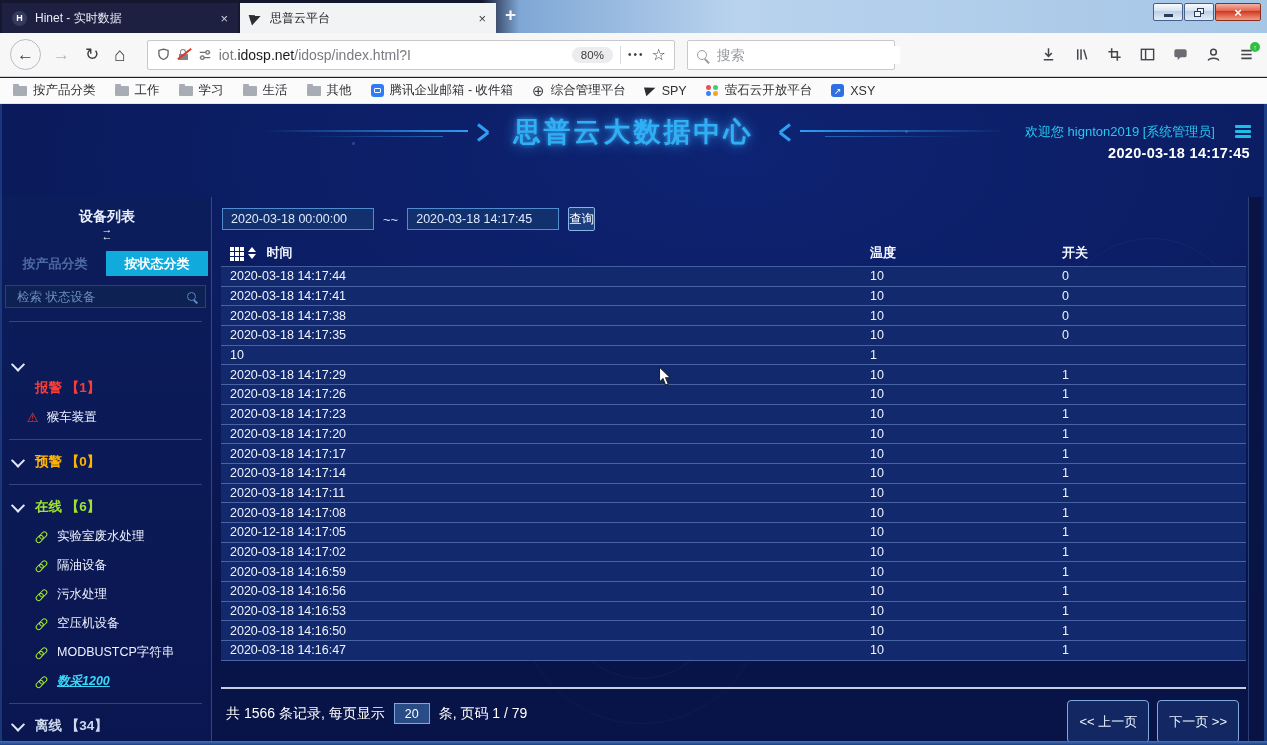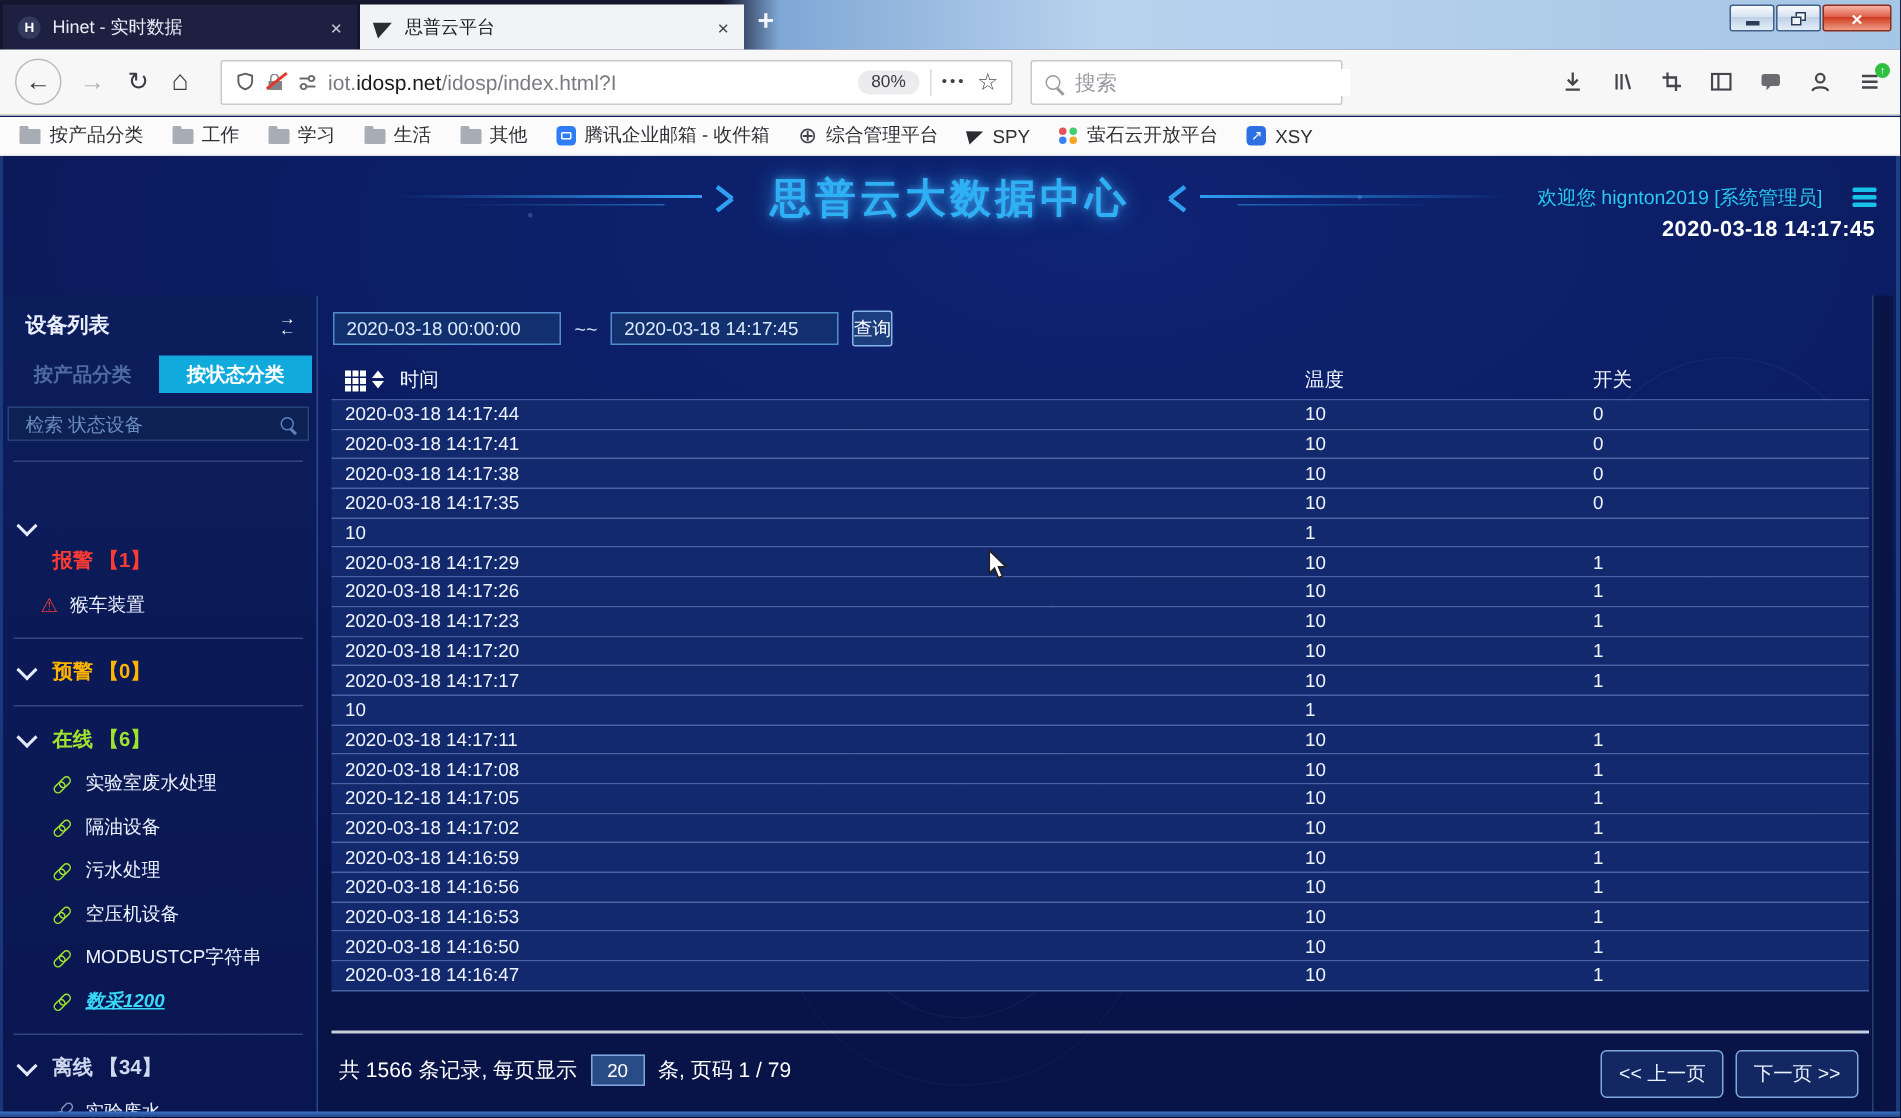--- a/index.html
+++ b/index.html
@@ -93,21 +93,21 @@
 
   .pnav{position:absolute;top:63px;left:0;right:0;height:30px;
     background:linear-gradient(90deg,#0e2a68,#1b4190 32%,#1b4190 68%,#0e2a68);
     display:flex;align-items:center;justify-content:center;gap:52px;color:#fff;font-size:15px;font-weight:bold;}
   .pnav .navitem{cursor:default;}
   .pnav .redbox{border:2px solid #e8261c;padding:3px 9px;margin:0 -11px;}
 
   
   .sidebar{position:absolute;top:93px;left:0;width:212px;bottom:0;color:#e9eefb;
     background:linear-gradient(180deg,#0c1d5c,#0a1650);border-right:1px solid rgba(80,130,220,.45);box-sizing:border-box;}
-  .sb-head{display:flex;justify-content:space-between;align-items:center;padding:11px 14px 0 17px;font-size:14px;font-weight:bold;}
+  .sb-head{display:flex;justify-content:space-between;align-items:center;padding:11px 14px 0 17px;font-size:14px;font-weight:bold;flex-direction:column;}
   .swap{display:flex;flex-direction:column;line-height:7px;font-size:11px;color:#fff;}
   .sb-tabs{display:flex;margin:11px 0 0 4px;width:204px;height:25px;font-size:13px;font-weight:bold;}
   .sb-tab{flex:1;display:flex;align-items:center;justify-content:center;}
   .sb-tab.inactive{color:#4d6ba2;}
   .sb-tab.active{background:#10aadc;color:#fff;}
   .sb-search{margin:9px 5px 0;height:23px;border:1px solid #25427c;background:#0d2153;display:flex;align-items:center;
     padding:0 9px;box-sizing:border-box;}
   .sb-search input{flex:1;background:transparent;border:none;outline:none;color:#cfe0f8;font-size:12.5px;font-family:inherit;}
   .sb-search input::placeholder{color:#6c8cc0;}
   .mag2{width:7px;height:7px;border:1.5px solid #5d83c0;border-radius:50%;position:relative;}
@@ -130,36 +130,36 @@
 
   
   .main{position:absolute;left:212px;top:93px;right:19px;bottom:0;}
   .filter{display:flex;align-items:center;gap:9px;margin:10px 0 0 10px;}
   .dtinput{width:152px;height:22px;background:#12306e;border:1px solid #4f8cd0;color:#dce9ff;font-size:12.5px;
     padding:0 8px;font-family:inherit;box-sizing:border-box;}
   .tilde{color:#cfe0f8;font-size:13px;}
   .querybtn{height:24px;padding:0 0;background:#1c3e7e;border:1px solid #86b4e8;color:#fff;font-size:12.5px;
     border-radius:2px;font-family:inherit;}
   .thead{display:grid;grid-template-columns:640px 192px auto;margin:12px 0 0 9px;height:20px;align-items:center;
-    font-size:13px;font-weight:normal;color:#f2f6ff;padding-left:9px;}
+    font-size:13px;font-weight:bold;color:#f2f6ff;padding-left:9px;}
   .thc1{display:flex;align-items:center;}
   .gico{width:3.5px;height:3.5px;background:#fff;margin-right:14px;
     box-shadow:5px 0 0 #fff,10px 0 0 #fff,0 5px 0 #fff,5px 5px 0 #fff,10px 5px 0 #fff,0 10px 0 #fff,5px 10px 0 #fff,10px 10px 0 #fff;margin-top:-8px;}
   .sortico{display:flex;flex-direction:column;gap:2px;margin-right:11px;}
   .tri-u{width:0;height:0;border-left:4px solid transparent;border-right:4px solid transparent;border-bottom:5px solid #fff;}
   .tri-d{width:0;height:0;border-left:4px solid transparent;border-right:4px solid transparent;border-top:5px solid #fff;}
   .rows{margin:3px 2px 0 9px;border-top:1px solid rgba(125,155,215,.5);}
   .trow{display:grid;grid-template-columns:640px 192px auto;height:19.7px;align-items:center;background:#13296d;
     border-bottom:1px solid rgba(125,155,215,.5);padding-left:9px;font-size:12.5px;color:#eef3ff;box-sizing:border-box;}
   .pgline{position:absolute;left:9px;right:2px;top:490px;border-top:2px solid rgba(230,238,250,.85);}
   .pgtext{position:absolute;left:14px;top:506px;display:flex;align-items:center;gap:9px;color:#fff;font-size:14px;}
   .pginput{width:36px;height:21px;background:#2a4c86;border:1px solid #7fa9dd;color:#fff;text-align:center;
     font-size:12.5px;font-family:inherit;box-sizing:border-box;}
   .pgbtns{position:absolute;right:9px;top:503px;display:flex;gap:8px;}
-  .pgbtn{height:32px;padding:0 11px;border:1px solid #7fa9dd;border-radius:4px;background:rgba(40,80,150,.35);
+  .pgbtn{height:43px;padding:0 11px;border:1px solid #7fa9dd;border-radius:4px;background:rgba(40,80,150,.35);
     color:#eaf2ff;font-size:13px;font-family:inherit;text-align:center;}
   .rstrip{position:absolute;top:93px;right:5px;width:13px;bottom:0;background:rgba(9,20,66,.9);border-left:1px solid rgba(90,130,200,.4);}
   .edge-r{position:absolute;right:0;width:3px;top:104px;bottom:0;background:#2a56a0;opacity:.6;}
   .edge-l{position:absolute;left:0;width:2px;top:104px;bottom:0;background:#2a56a0;opacity:.5;}
   .edge-b{position:absolute;left:0;right:0;bottom:0;height:4px;background:linear-gradient(#3c74c8,#1e3f7e);}
   .cursor{position:absolute;left:658px;top:366px;z-index:99;}
 </style>
 </head>
 <body>
 
@@ -492,20 +492,21 @@
             <span>1</span>
           </div>
 
           <div class="trow">
             <span>2020-03-18 14:17:17</span>
             <span>10</span>
             <span>1</span>
           </div>
 
           <div class="trow">
+            <span>2020-03-18 14:17:14</span>
             <span>10</span>
             <span>1</span>
           </div>
 
           <div class="trow">
             <span>2020-03-18 14:17:11</span>
             <span>10</span>
             <span>1</span>
           </div>
 

